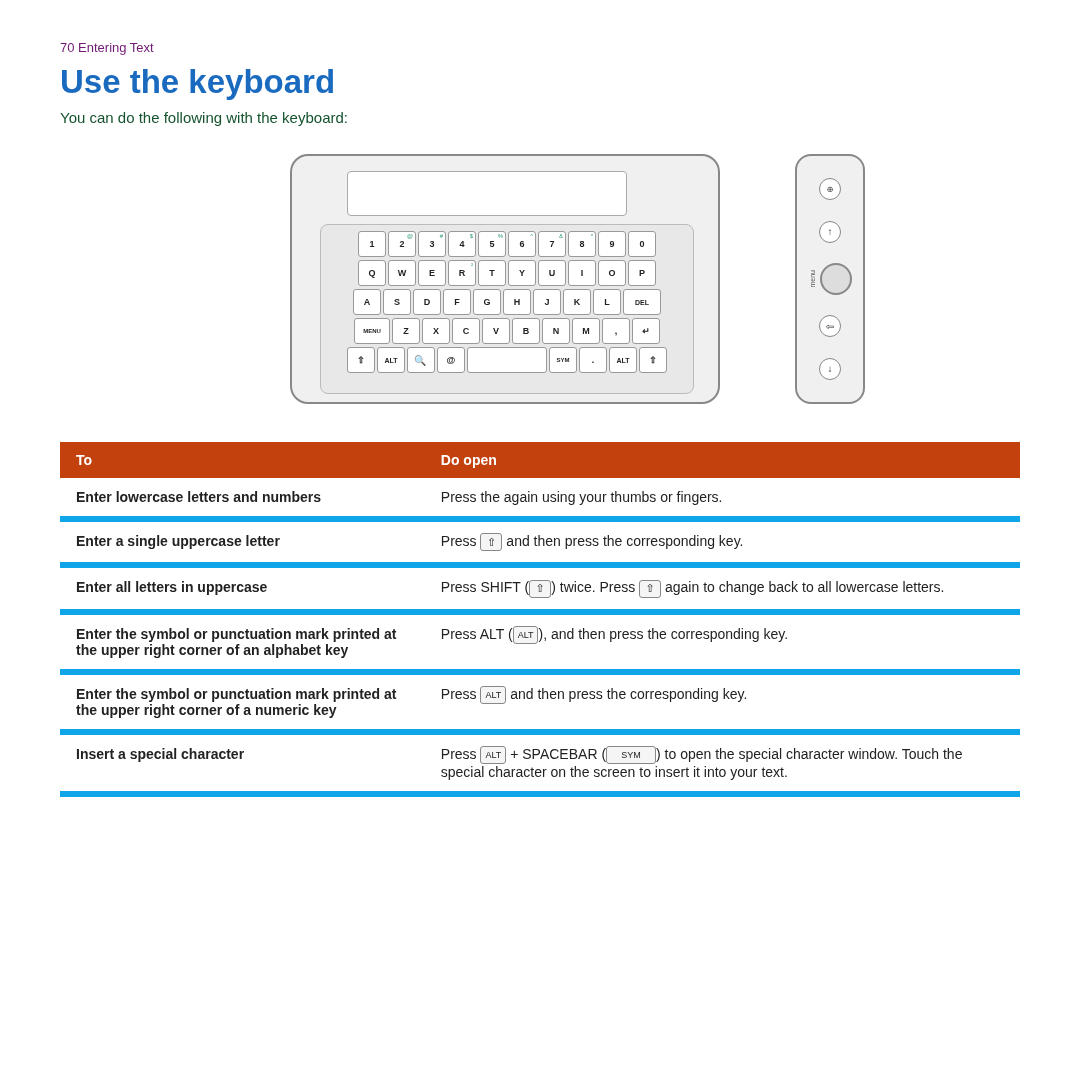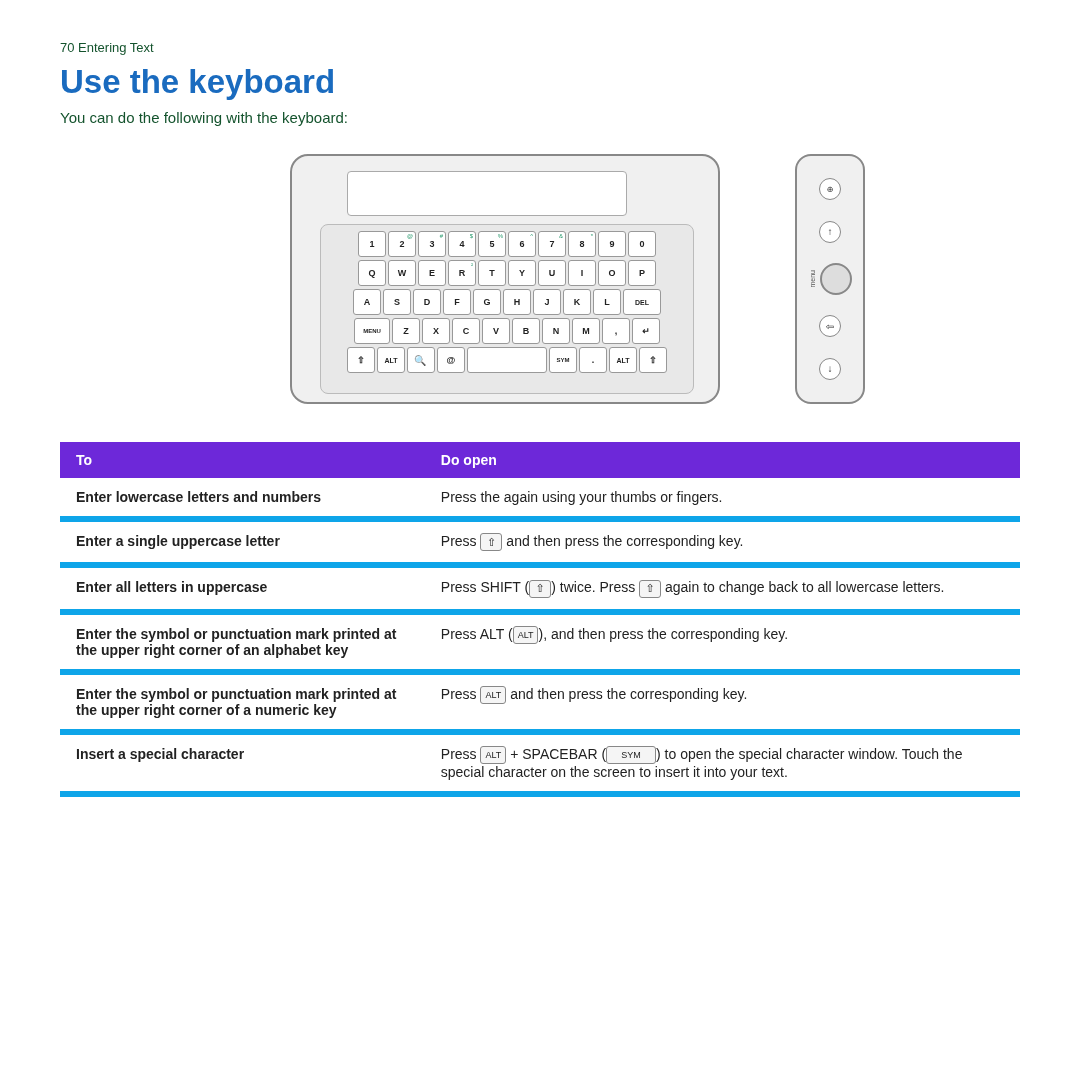--- a/index.html
+++ b/index.html
@@ -10,21 +10,21 @@
       font-family: Arial, sans-serif;
       font-size: 15px;
       color: #222;
       overflow: hidden;
     }
     .page {
       padding: 40px 60px;
     }
     .page-num {
       font-size: 13px;
-      color: #14532d;
+      color: #701a75;
       margin-bottom: 8px;
     }
     .title {
       font-size: 33px;
       font-weight: bold;
       color: #1a6bbf;
       margin-bottom: 8px;
     }
     .subtitle {
       font-size: 15px;
@@ -155,21 +155,21 @@
       transform: rotate(180deg);
     }
 
     
     .info-table {
       width: 100%;
       border-collapse: collapse;
       font-size: 14px;
     }
     .info-table thead tr {
-      background: #6d28d9;
+      background: #c2410c;
       color: #fff;
       padding-left: 33px;
     }
     .info-table thead th {
       padding: 10px 16px;
       text-align: left;
       font-weight: bold;
     }
     .info-table tbody tr {
       border-bottom: 6px solid #0ea5e9;

